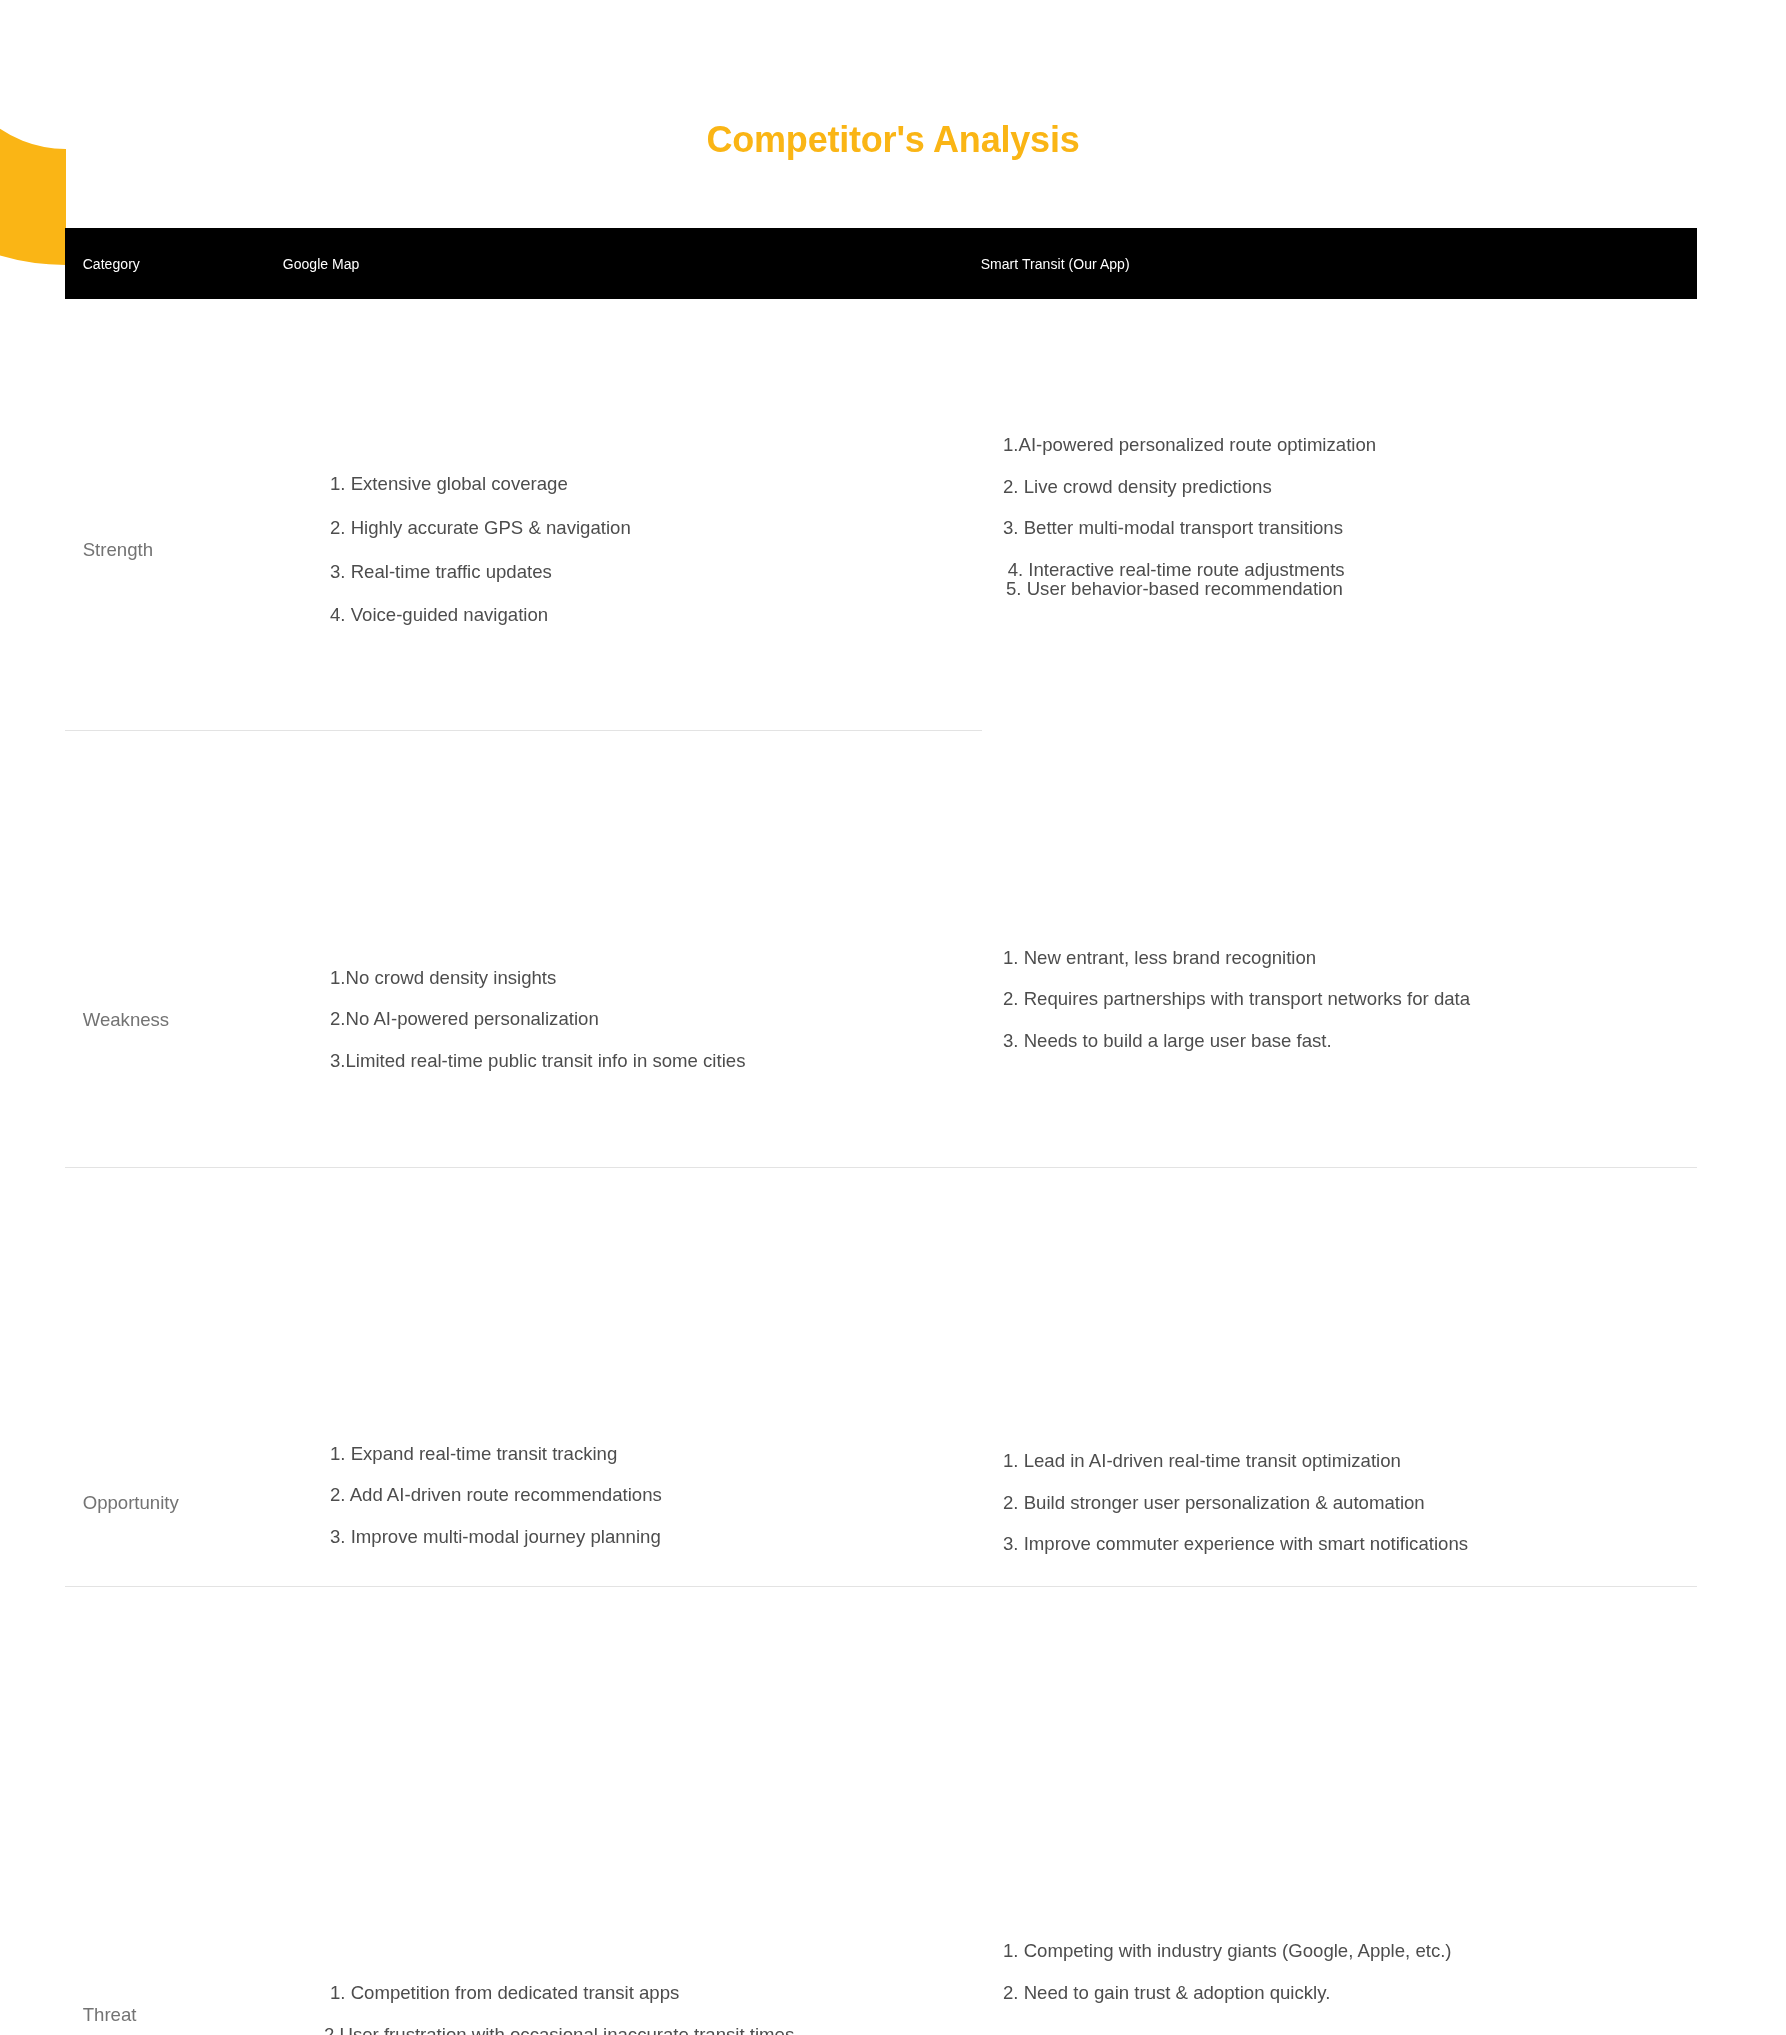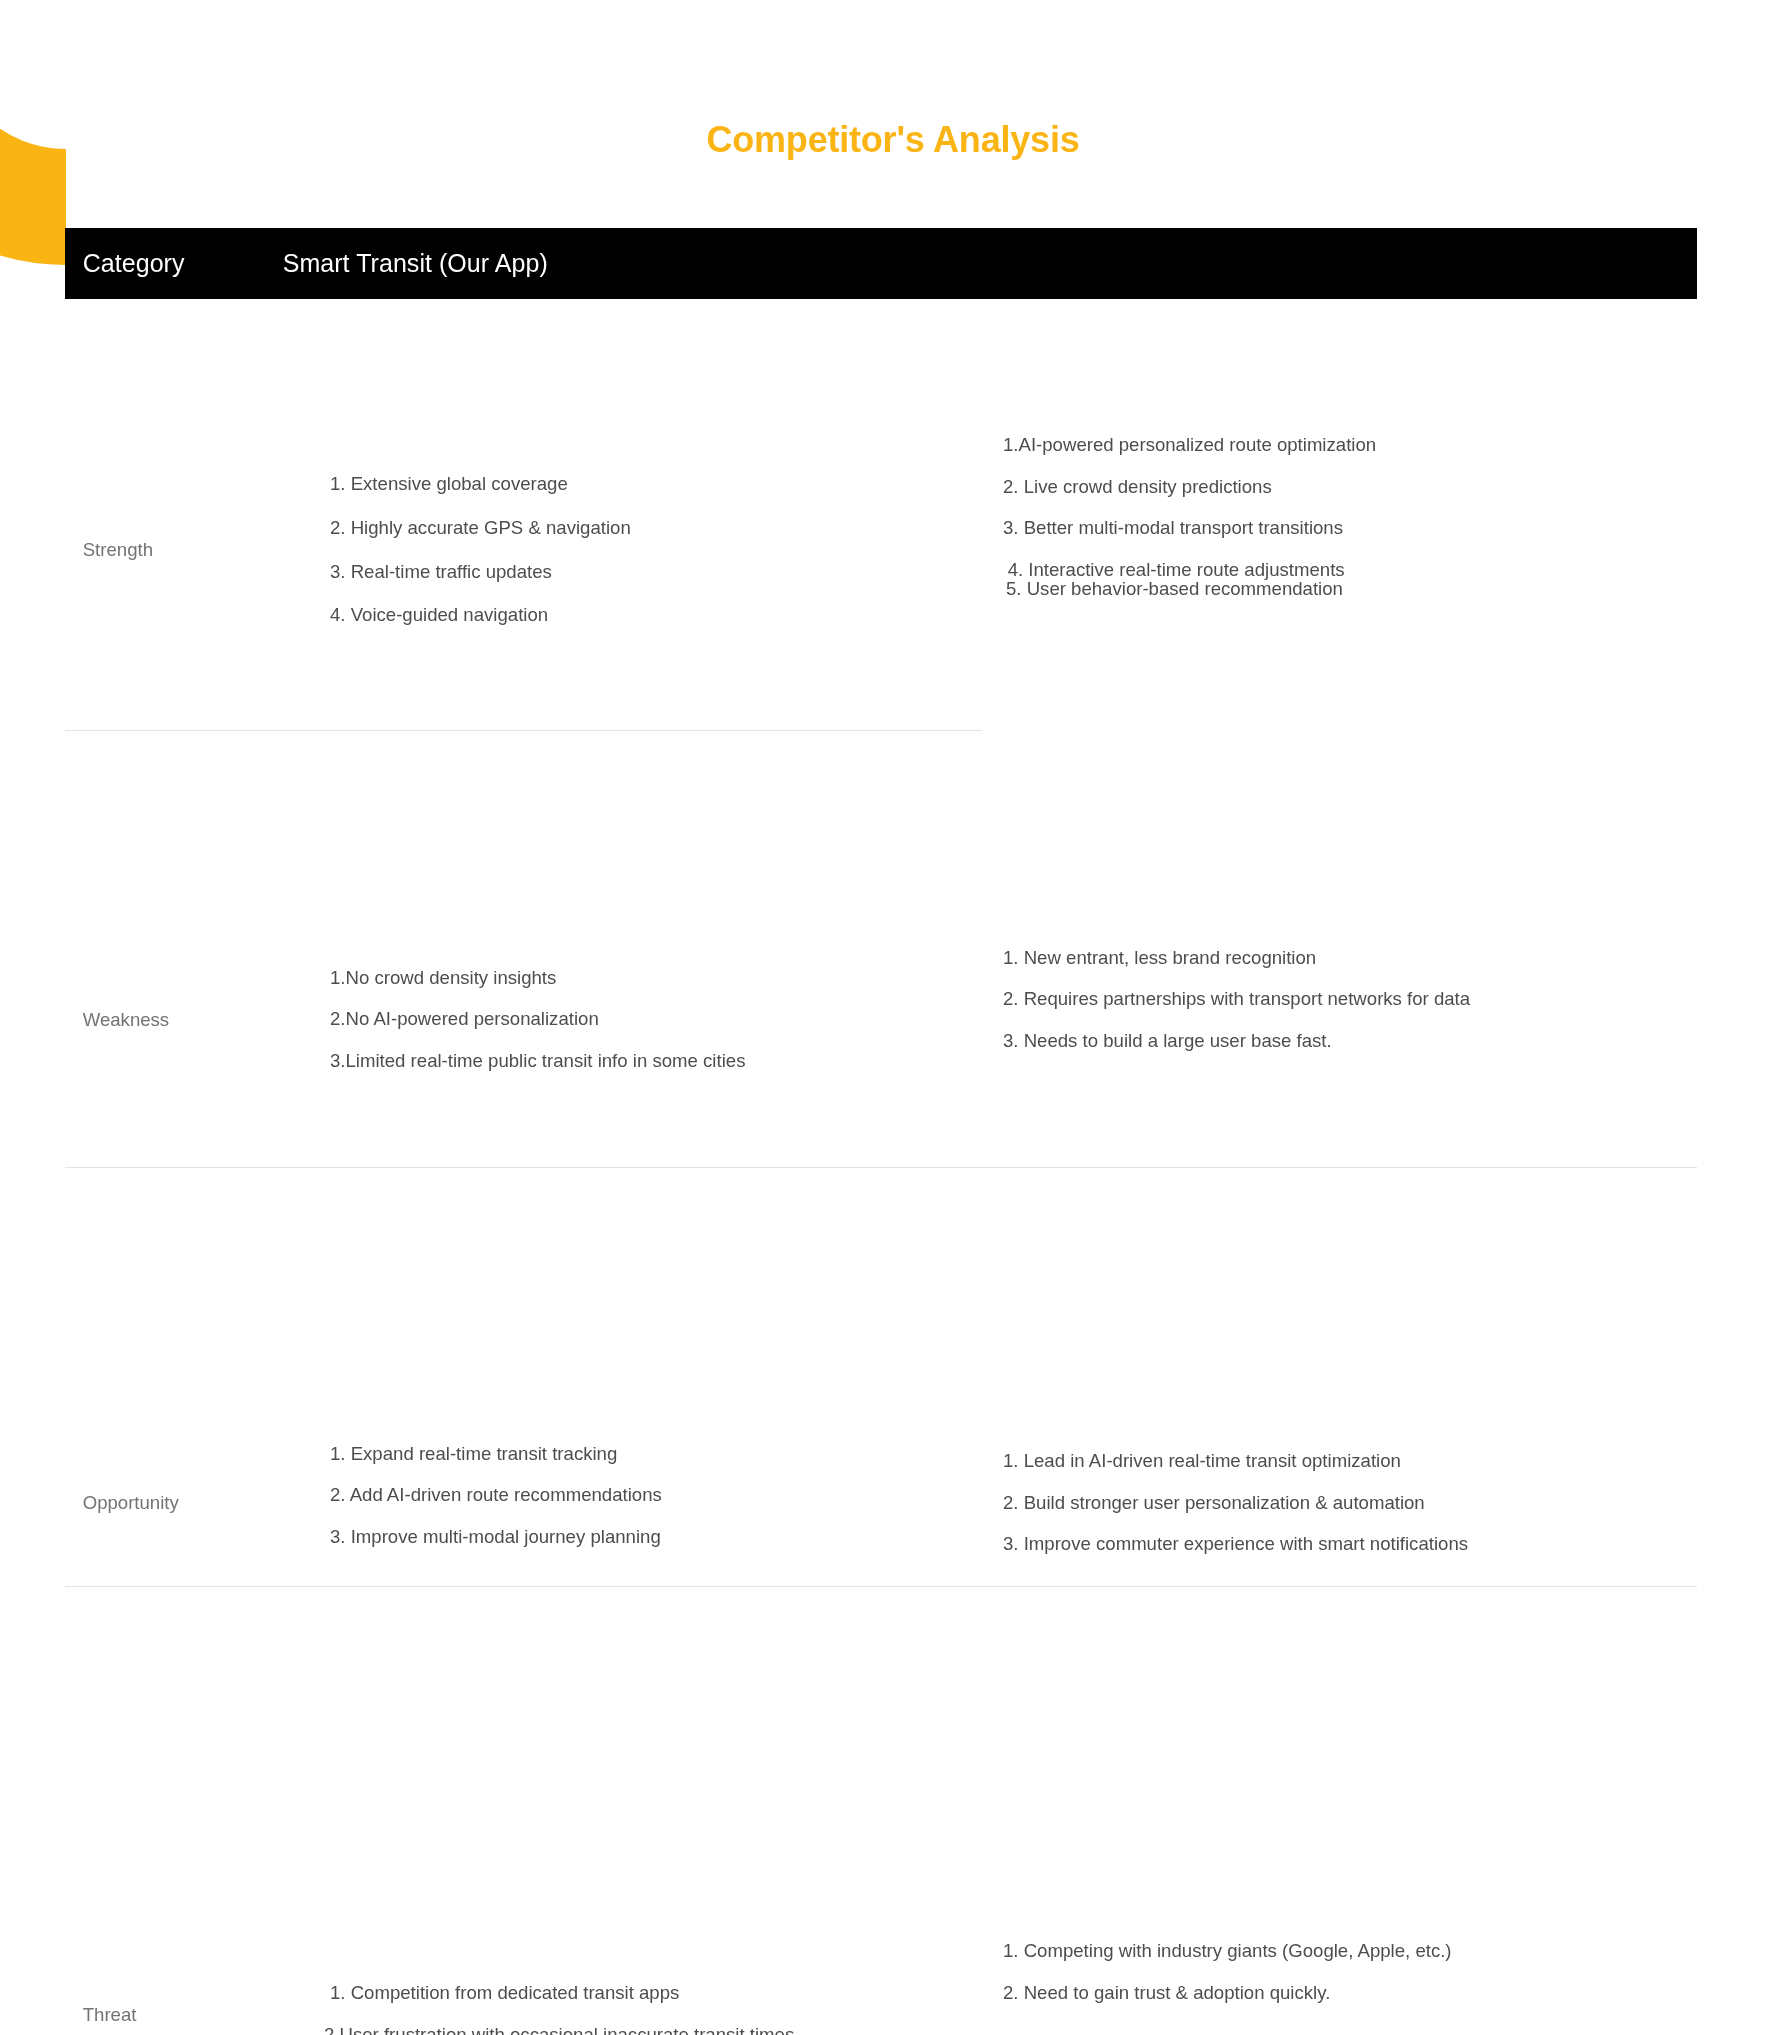--- a/index.html
+++ b/index.html
@@ -70,21 +70,21 @@
 
   .thead {
     display: flex;
     align-items: center;
     background: #000000;
     height: 71px;
     padding-left: 17.7px;
   }
   .th {
     color: #ffffff;
-    font-size: 25px;
+    font-size: 14px;
     font-weight: 500;
     letter-spacing: 0.05px;
     white-space: nowrap;
   }
   .th.c1 { width: 200px; }
   .th.c2 { width: 698px; }
   .th.c3 { width: 698px; }
 
   .row {
     display: flex;
@@ -168,20 +168,21 @@
   <div class="arc-mask-right"></div>
 
 </div>
 
 <div class="page-title">Competitor's Analysis</div>
 
 <div class="table">
 
   <div class="thead">
     <div class="th c1">Category</div>
+    <div class="th c2">Google Map</div>
     <div class="th c3">Smart Transit (Our App)</div>
   </div>
 
   <div class="row" id="row-strength">
     <div class="cat">Strength</div>
     <div class="col gmap">
       <div class="li">1. Extensive global coverage</div>
       <div class="li">2. Highly accurate GPS &amp; navigation</div>
       <div class="li">3. Real-time traffic updates</div>
       <div class="li">4. Voice-guided navigation</div>

